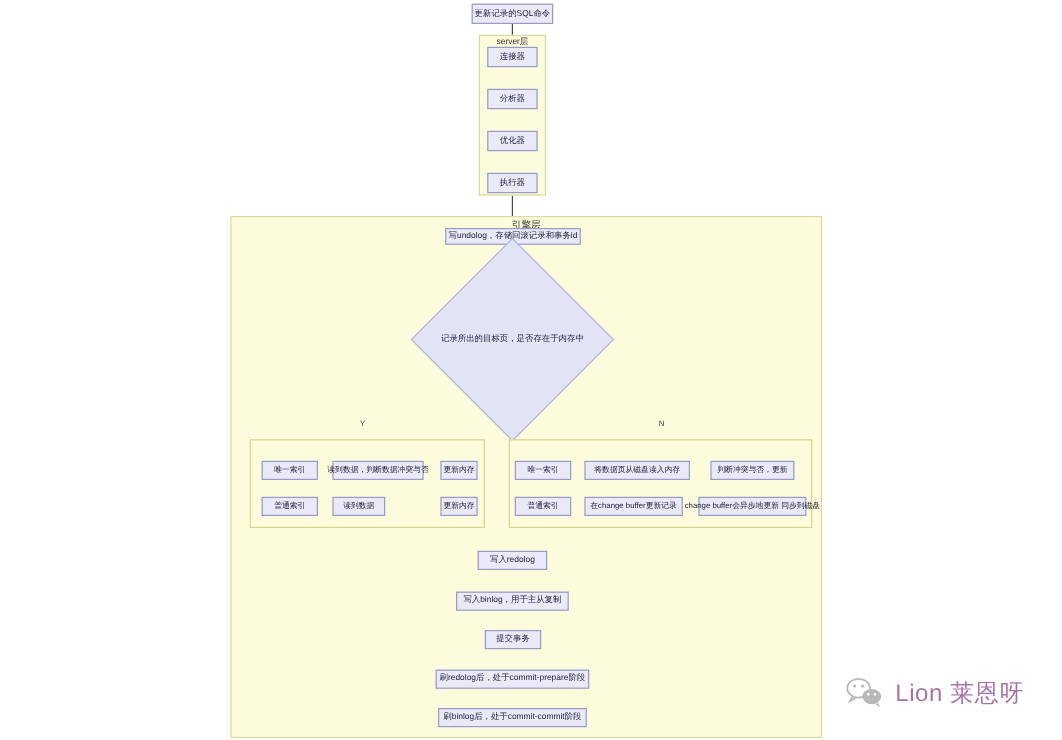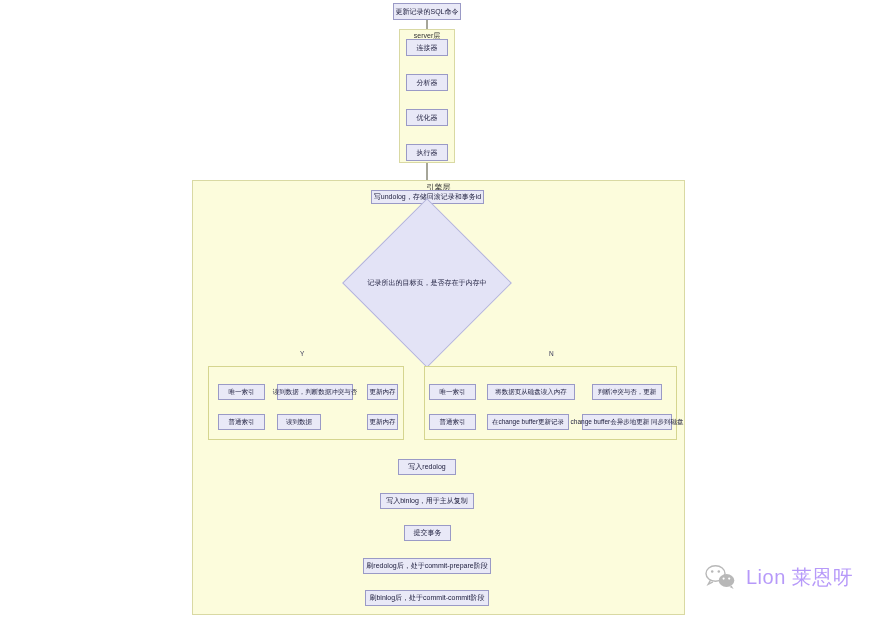--- a/index.html
+++ b/index.html
@@ -109,21 +109,21 @@
     position: absolute;
     display: flex;
     align-items: center;
     gap: 9px;
     left: 703px;
     top: 563px;
     opacity: 0.62;
   }
   .wm-text {
     font-size: 20px;
-    color: #8b5cf6;
+    color: #701a75;
     letter-spacing: 0.5px;
     white-space: nowrap;
   }
 </style>
 </head>
 <body>
 
 <div id="canvas">
 
   <svg class="edges" viewBox="0 0 885 617">

